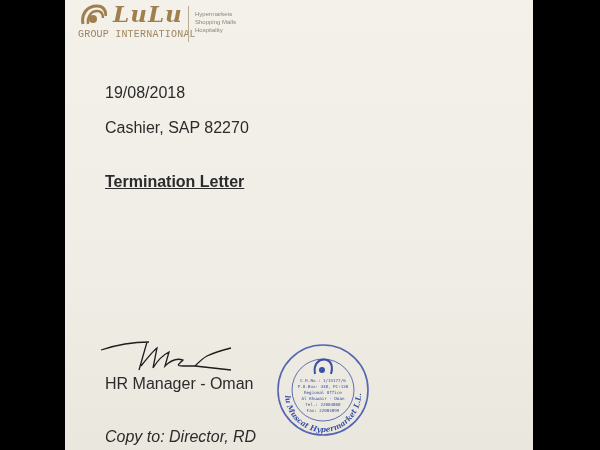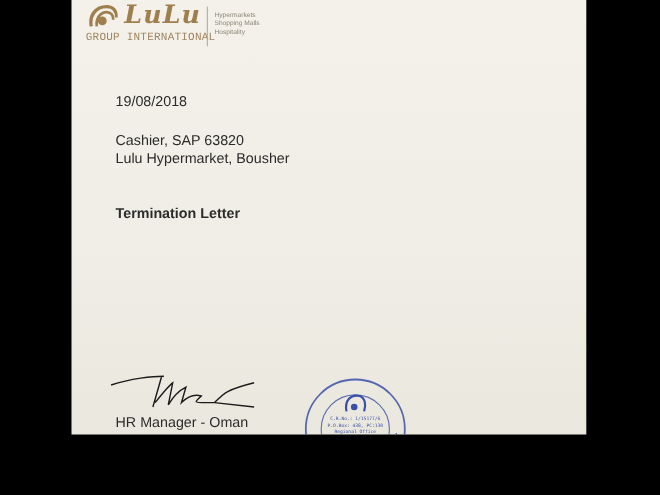--- a/index.html
+++ b/index.html
@@ -2,21 +2,21 @@
 <html><head>
   <meta charset="utf-8">
   <style>
     html, body { margin: 0; padding: 0; }
     body {
       width: 600px; height: 450px; background: #000000;
       position: relative; overflow: hidden;
       font-family: "Liberation Sans", "DejaVu Sans", sans-serif;
     }
     .paper {
-      position: absolute; left: 65px; top: 0; width: 468px; height: 395px;
+      position: absolute; left: 65px; top: 0; width: 468px; height: 450px;
       background: linear-gradient(180deg, #f3f1ea 0%, #efede5 60%, #eae7de 100%);
       overflow: hidden;
     }
     .letterhead { position: absolute; left: 10px; top: 2px; width: 220px; height: 44px; }
     .logo-mark {
       position: absolute; left: 4px; top: 2px; width: 28px; height: 22px;
     }
     .logo-word {
       position: absolute; left: 38px; top: -2px;
       font-family: "DejaVu Serif", serif; font-style: italic; font-weight: bold;
@@ -26,25 +26,25 @@
       position: absolute; left: 3px; top: 27px; font-size: 10px;
       color: #a08660; letter-spacing: 0.2px; font-family: Liberation Mono, monospace;
     }
     .logo-divider {
       position: absolute; left: 113px; top: 4px; width: 1px; height: 36px; background: #b9ab92;
     }
     .logo-tags {
       position: absolute; left: 120px; top: 8px; font-size: 6px; line-height: 8px; color: #8e8677;
     }
     .text {
-      position: absolute; left: 40px; color: #2b2b2b; font-size: 13px;
+      position: absolute; left: 40px; color: #2b2b2b; font-size: 16px;
     }
     .date { top: 84px; }
     .addr { top: 120px; line-height: 16px; }
-    .subject { top: 186px; font-weight: bold; }
+    .subject { top: 173px; font-weight: bold; text-decoration: underline; }
     .para { left: 40px; width: 426px; line-height: 16px; text-align: justify; }
     .p1 { top: 226px; }
     .p2 { top: 280px; }
     .signature { position: absolute; left: 34px; top: 336px; width: 135px; height: 40px; }
     .signer { top: 376px; line-height: 16px; }
     .copy { top: 428px; font-style: italic; }
     .stamp { position: absolute; left: 210px; top: 342px; width: 96px; height: 96px; }
   </style>
 </head>
 <body>
@@ -63,22 +63,21 @@
     <div class="logo-tags">
       <div>Hypermarkets</div>
       <div>Shopping Malls</div>
       <div>Hospitality</div>
     </div>
   </div>
 
   <div class="text date">19/08/2018</div>
 
   <div class="text addr">
-    <div>Cashier, SAP 63820</div>
-    <div>Lulu Hypermarket, Bousher</div>
+    <div>Cashier, SAP 82270</div>
   </div>
 
   <div class="text subject">Termination Letter</div>
 
 
   <svg class="signature" viewBox="0 0 135 40">
     <path d="M2 14 C20 8 40 6 50 6 M48 6 L40 34 M42 30 C50 20 55 14 58 12 L54 32 C60 22 66 18 70 16 L66 30 C72 24 78 22 84 24 C80 28 76 30 84 30 L96 30 C100 26 104 22 108 20 C116 16 124 14 132 12 M96 30 L132 34" fill="none" stroke="#1c1c1c" stroke-width="1.3"></path>
   </svg>
 
   <div class="text signer">

